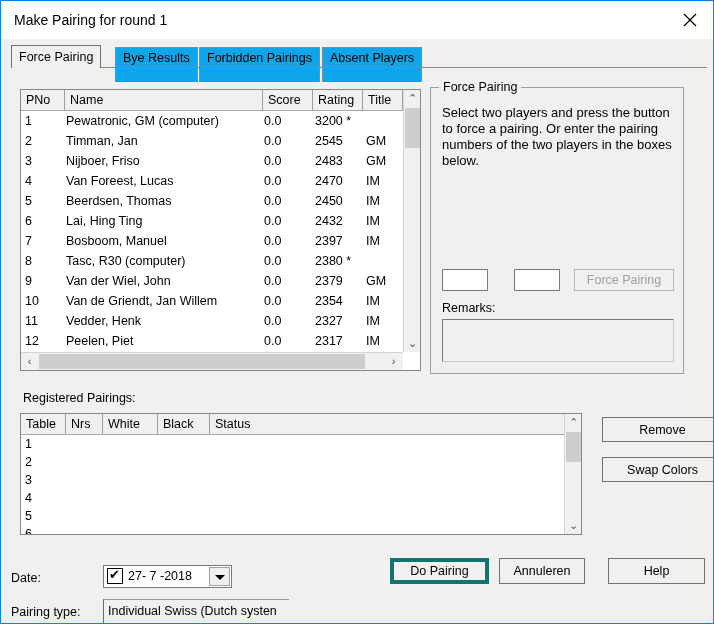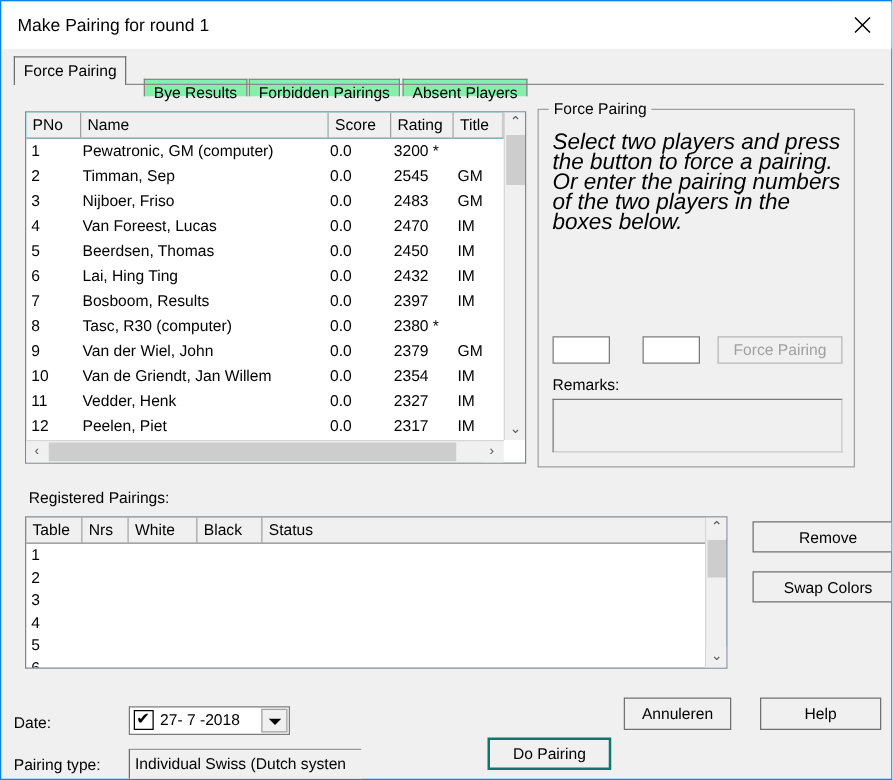--- a/index.html
+++ b/index.html
@@ -46,27 +46,27 @@
   .close-btn svg { position: absolute; left: 15px; top: 11px; }
 
   
   .tabstrip {
     position: absolute;
     left: 10px; top: 44px;
     width: 696px; height: 23px;
   }
   .tab {
     position: absolute;
-    top: 18px;
-    height: 14px;
+    top: 2px;
+    height: 35px;
     box-sizing: border-box;
     padding: 0 7px;
     line-height: 21px;
     font-size: 12.5px;
-    background: #86efac;
+    background: #0ea5e9;
     border: 1px solid #888888;
     border-bottom: none;
     white-space: nowrap;
     cursor: default;
   }
   .tab.selected {
     top: 0;
     height: 23px;
     line-height: 23px;
     background: #f0f0f0;
@@ -203,24 +203,23 @@
     left: 8px; top: -8px;
     background: #f0f0f0;
     padding: 0 4px;
     font-size: 12.5px;
     color: #000;
   }
   .group-desc {
     position: absolute;
     left: 11px; top: 17px;
     width: 232px;
-    font-size: 18px;
+    font-size: 13px;
     line-height: 16px;
     color: #000;
-    font-style: italic;
   }
   .pair-input {
     position: absolute;
     top: 181px;
     width: 46px; height: 22px;
     box-sizing: border-box;
     border: 1px solid #7a7a7a;
     background: #ffffff;
     font-family: "Liberation Sans", sans-serif;
     font-size: 12.5px;
@@ -236,22 +235,21 @@
     text-align: center;
     cursor: pointer;
     padding: 0;
   }
   .btn:disabled, .btn.disabled {
     color: #a0a0a0;
     border-color: #b8b8b8;
     cursor: default;
   }
   .btn.default {
-    border: 2px solid #0f766e;
-    margin-top: 32px;
+    border: 4px solid #0f766e;
   }
   .remarks-label {
     position: absolute;
     left: 11px; top: 213px;
     font-size: 12.5px;
   }
   .remarks-box {
     position: absolute;
     left: 11px; top: 231px;
     width: 232px; height: 43px;
@@ -425,21 +423,21 @@
       <div class="prow">
         <span class="c-pno">1</span>
         <span class="c-name">Pewatronic, GM (computer)</span>
         <span class="c-score">0.0</span>
         <span class="c-rating">3200 *</span>
         <span class="c-title"></span>
 
       </div>
       <div class="prow">
         <span class="c-pno">2</span>
-        <span class="c-name">Timman, Sep</span>
+        <span class="c-name">Timman, Jan</span>
         <span class="c-score">0.0</span>
         <span class="c-rating">2545</span>
         <span class="c-title">GM</span>
 
       </div>
       <div class="prow">
         <span class="c-pno">3</span>
         <span class="c-name">Nijboer, Friso</span>
         <span class="c-score">0.0</span>
         <span class="c-rating">2483</span>
@@ -465,21 +463,21 @@
       <div class="prow">
         <span class="c-pno">6</span>
         <span class="c-name">Lai, Hing Ting</span>
         <span class="c-score">0.0</span>
         <span class="c-rating">2432</span>
         <span class="c-title">IM</span>
 
       </div>
       <div class="prow">
         <span class="c-pno">7</span>
-        <span class="c-name">Bosboom, Results</span>
+        <span class="c-name">Bosboom, Manuel</span>
         <span class="c-score">0.0</span>
         <span class="c-rating">2397</span>
         <span class="c-title">IM</span>
 
       </div>
       <div class="prow">
         <span class="c-pno">8</span>
         <span class="c-name">Tasc, R30 (computer)</span>
         <span class="c-score">0.0</span>
         <span class="c-rating">2380 *</span>

